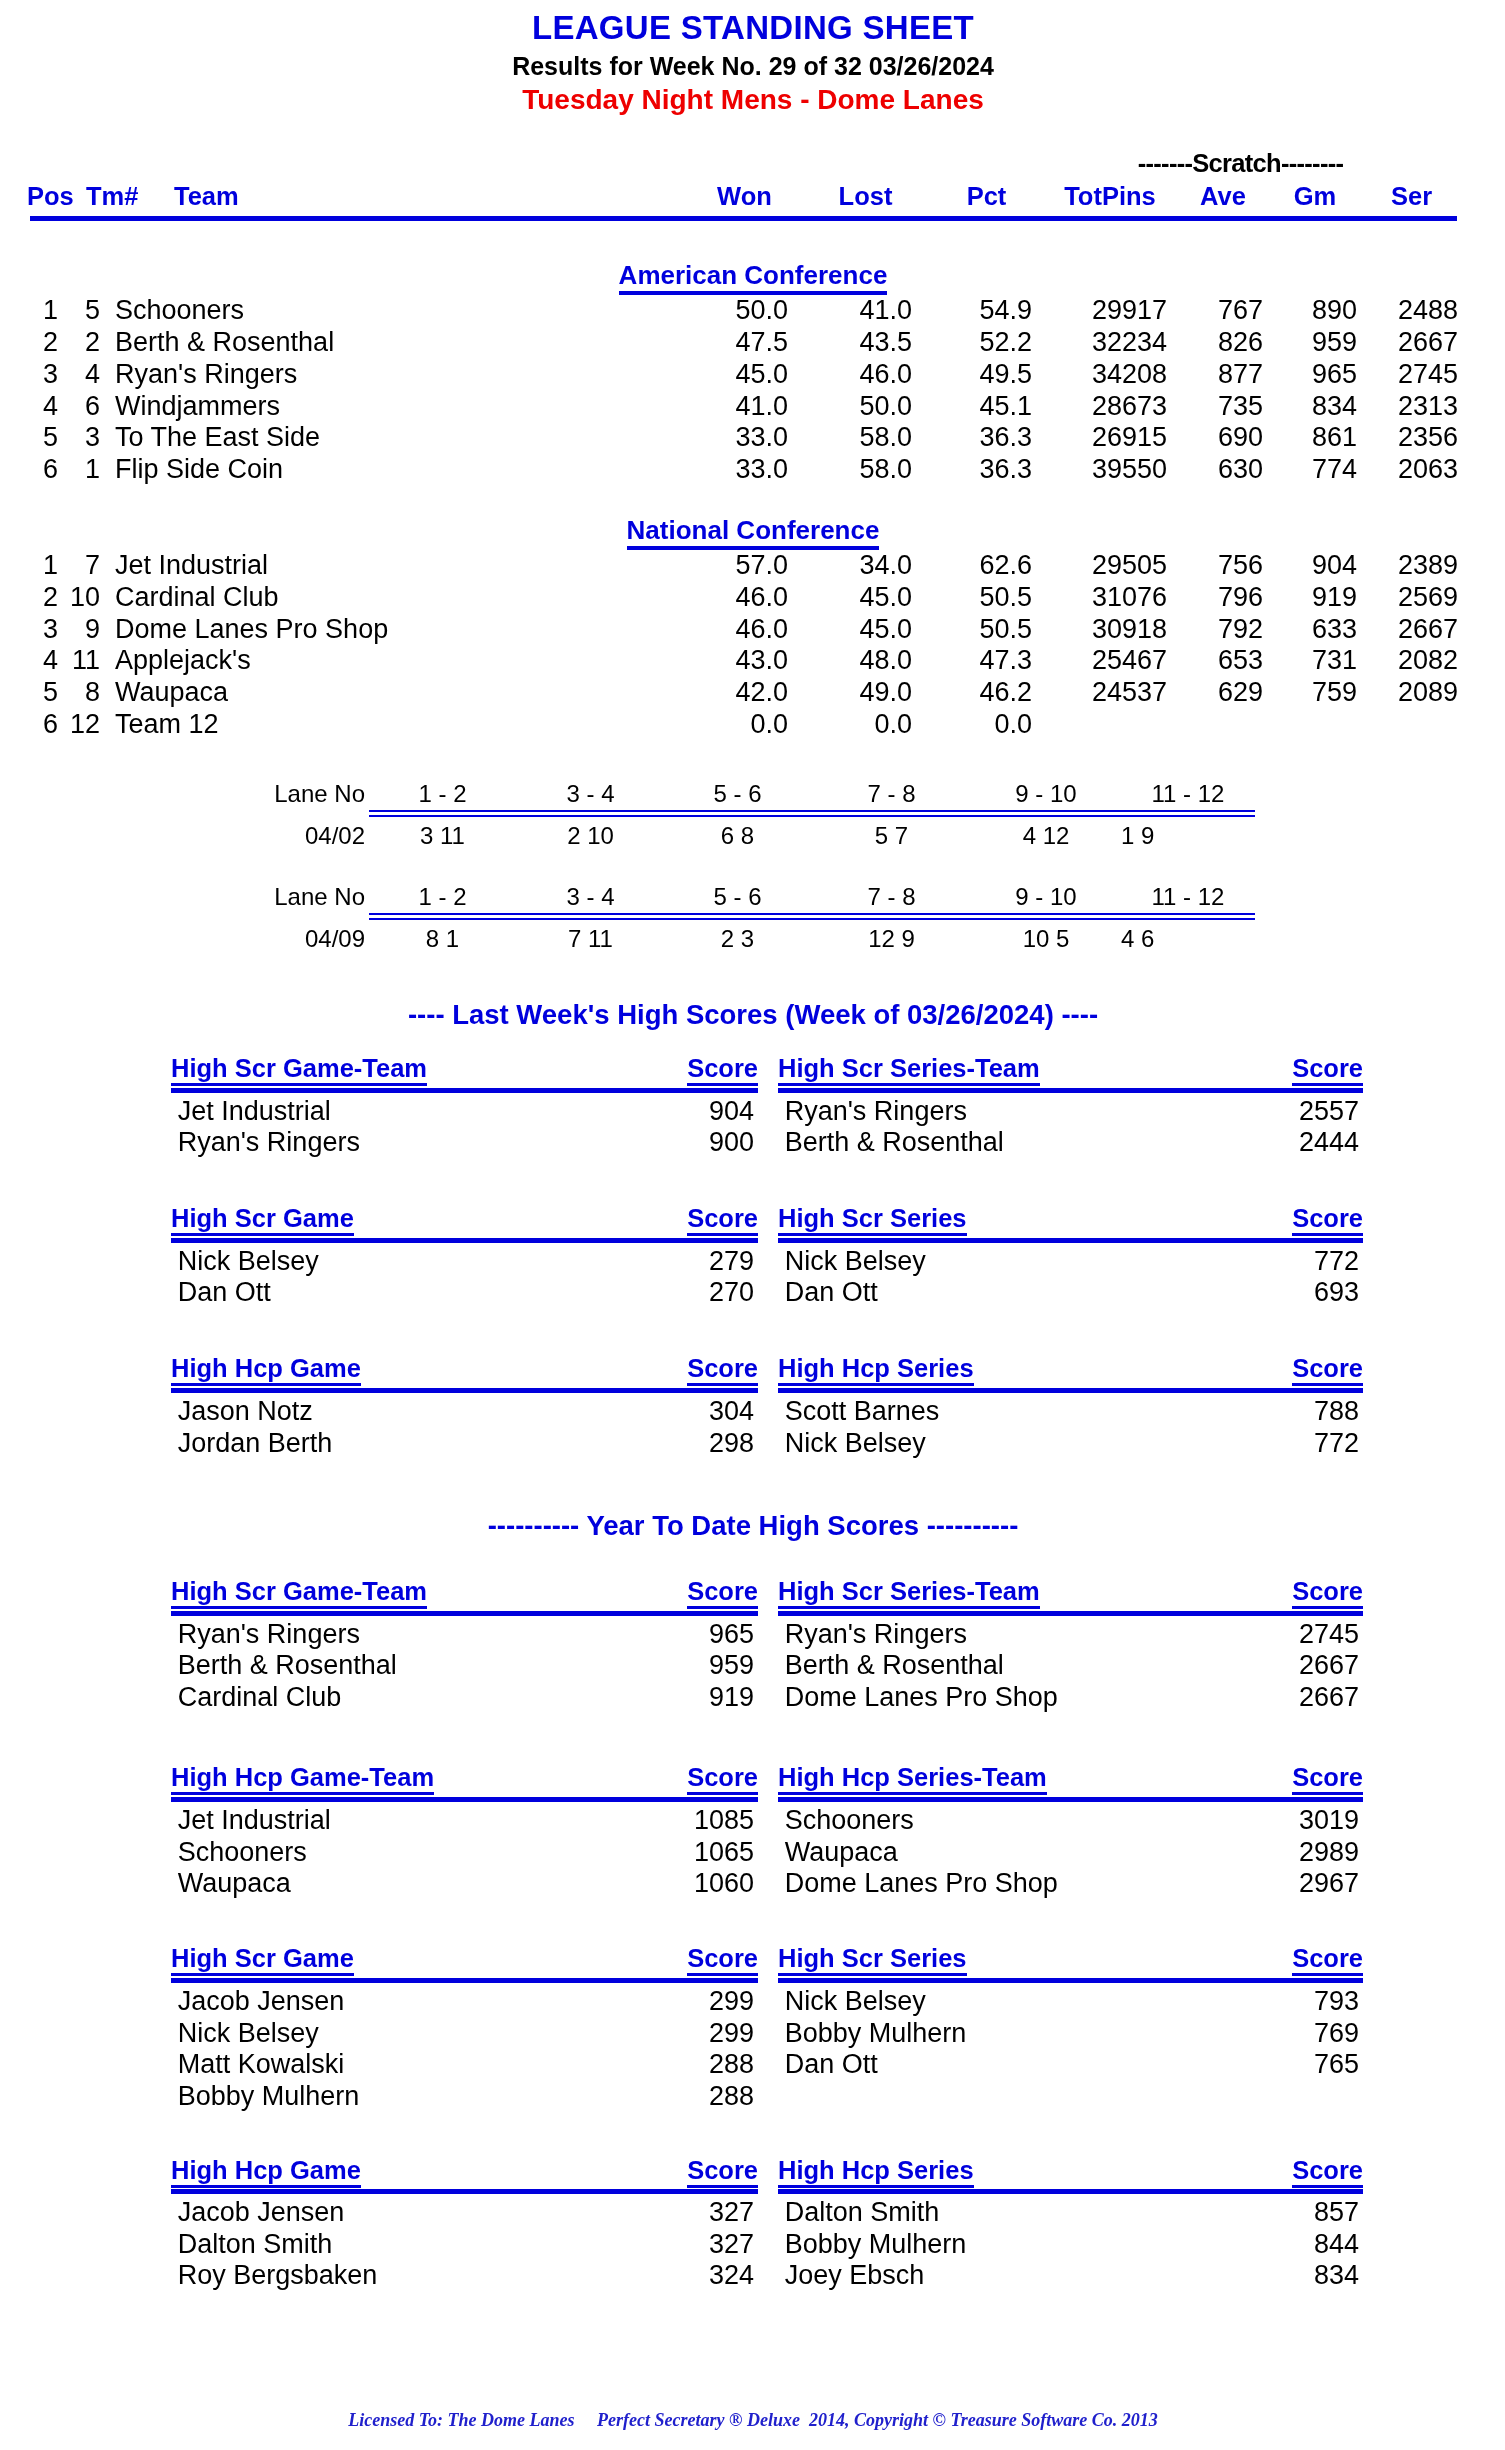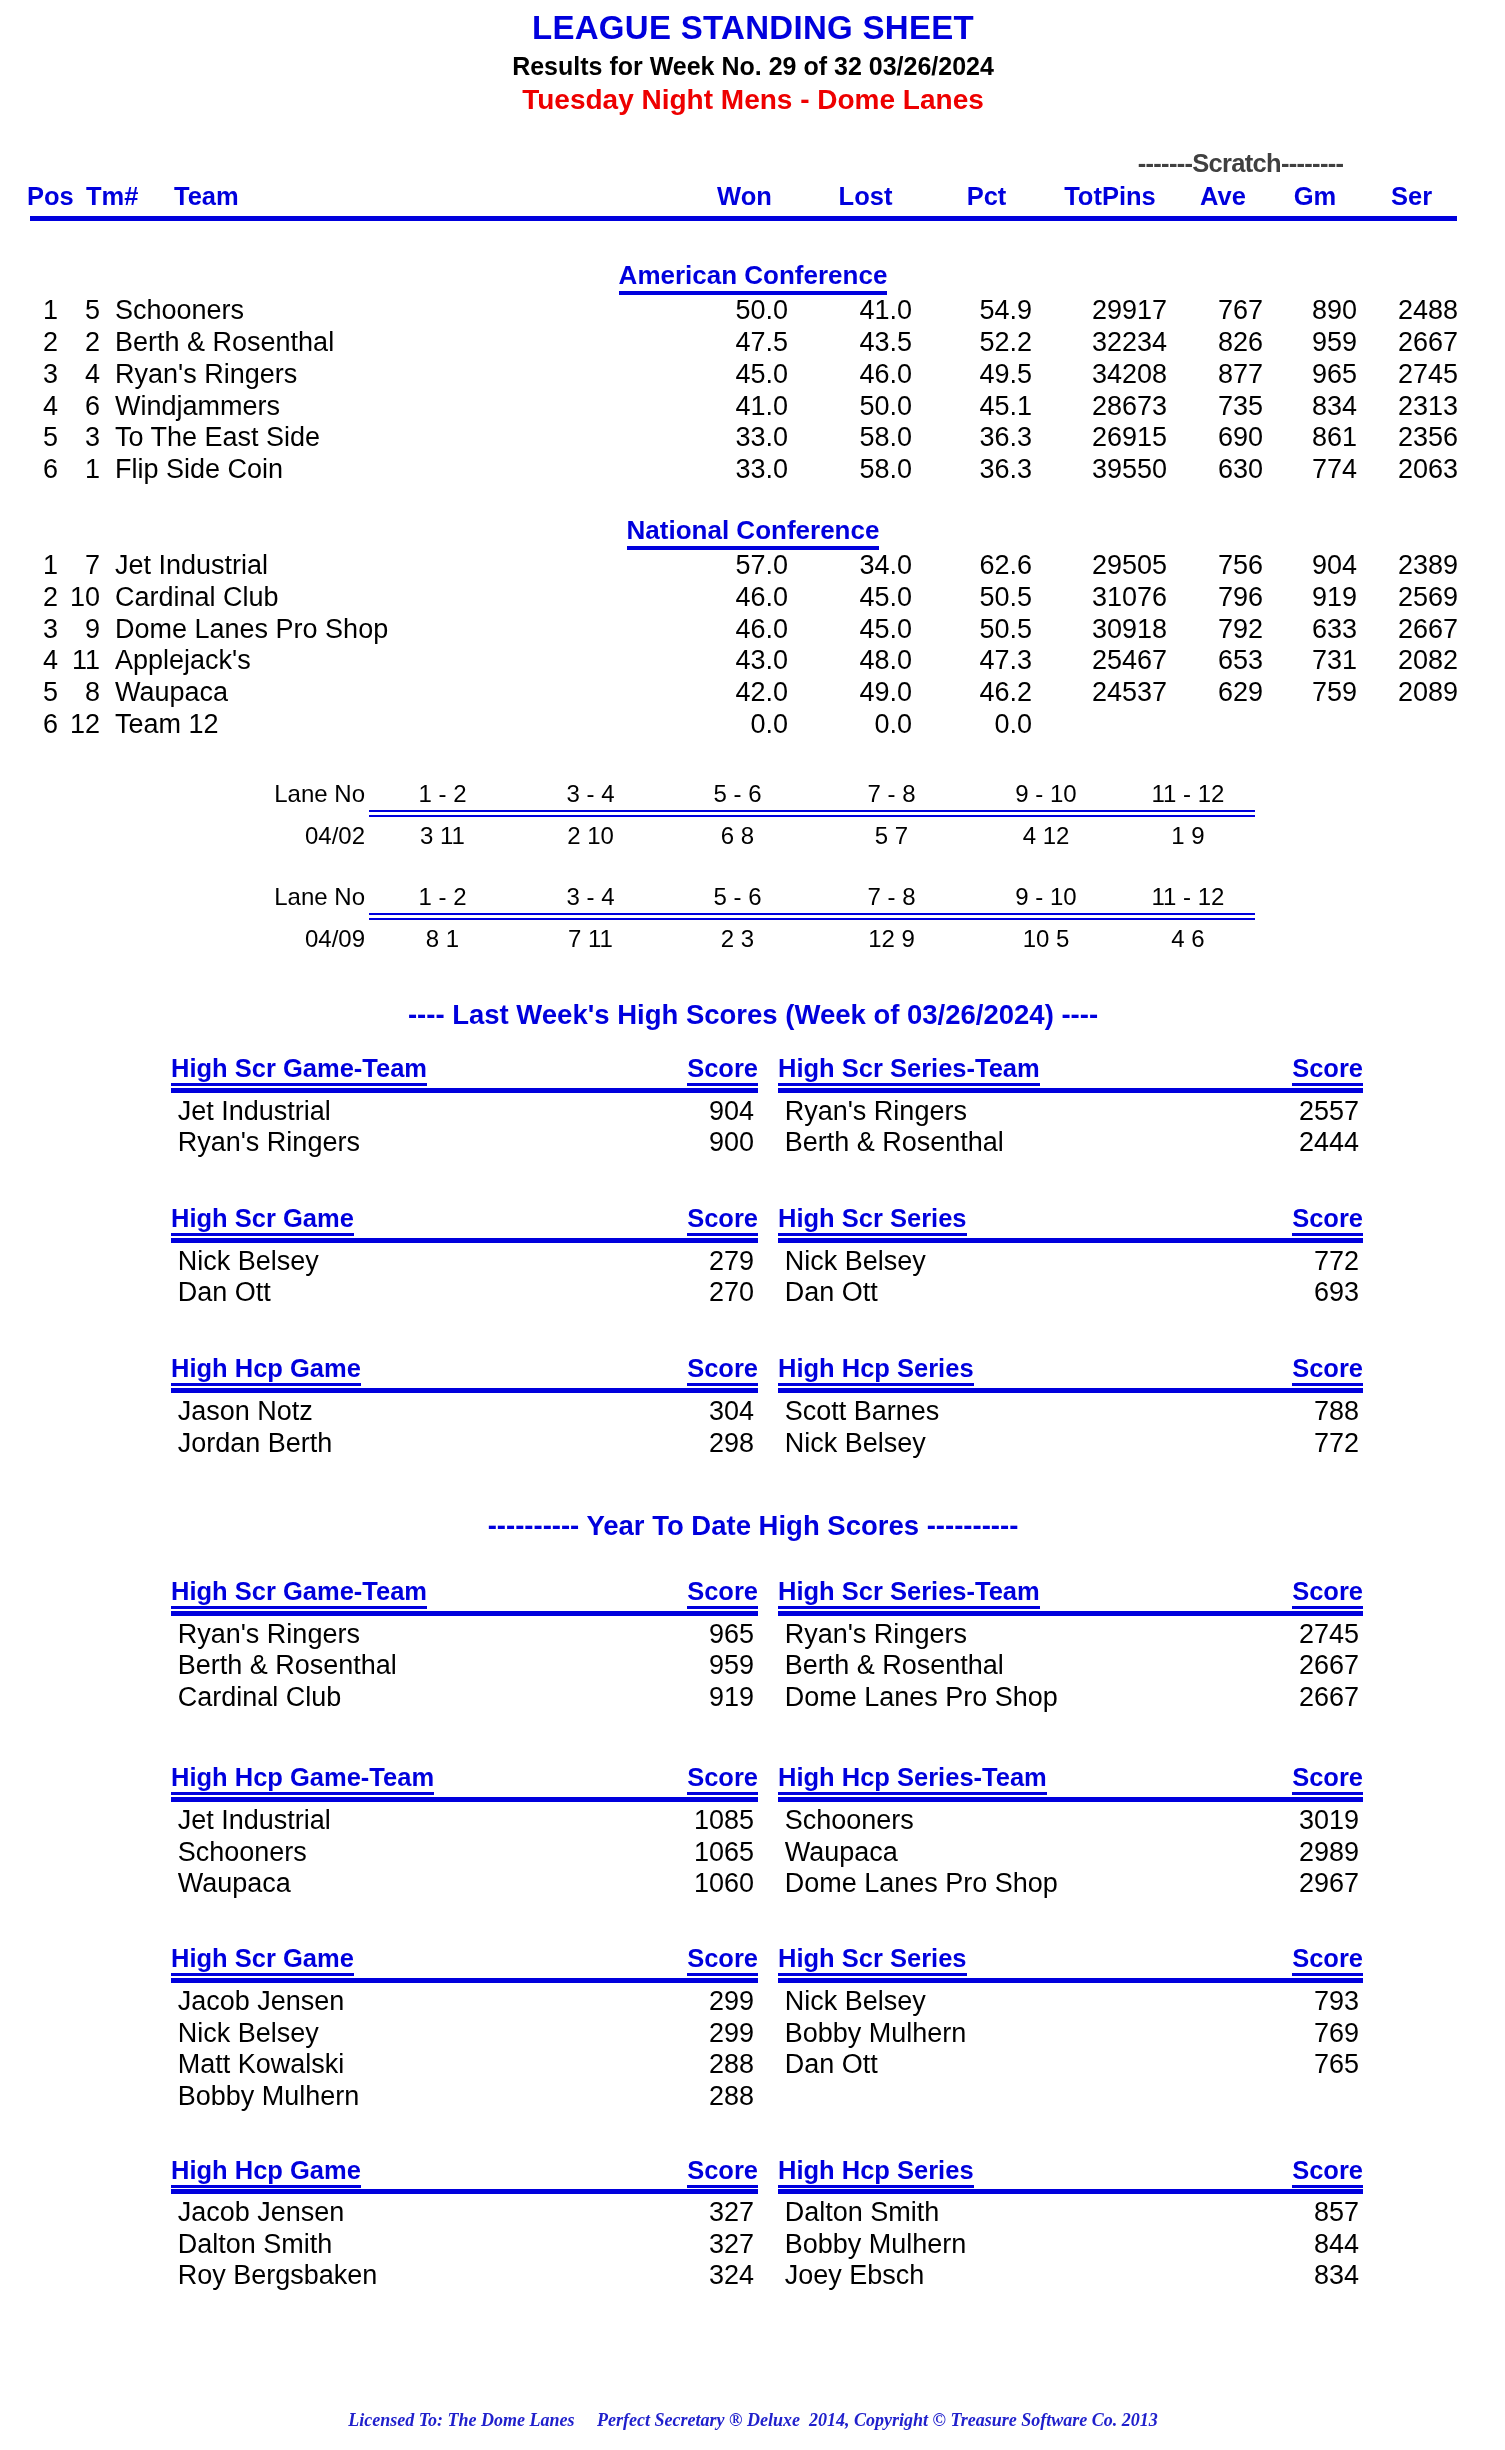--- a/index.html
+++ b/index.html
@@ -56,21 +56,21 @@
 
   
   .scratch-label {
     position: absolute;
     top: 149px;
     left: 1093px;
     width: 295px;
     text-align: center;
     font-size: 25.5px;
     font-weight: bold;
-    color: #404040;
+    color: #000000;
     letter-spacing: -0.7px;
   }
   .std-head {
     position: absolute;
     top: 182px;
     left: 0;
     width: 1506px;
     height: 32px;
     font-size: 25.5px;
     font-weight: bold;
@@ -150,21 +150,21 @@
   .lp1 { left: 530px;  width: 121px; text-align: center; }
   .lp2 { left: 677px; width: 121px; text-align: center; }
   .lp3 { left: 831px; width: 121px; text-align: center; }
   .lp4 { left: 979px; width: 134px; text-align: center; }
   .lp5 { left: 1121px; width: 134px; text-align: center; }
   .la0 { left: 382px;  width: 121px; text-align: center; }
   .la1 { left: 530px;  width: 121px; text-align: center; }
   .la2 { left: 677px; width: 121px; text-align: center; }
   .la3 { left: 831px; width: 121px; text-align: center; }
   .la4 { left: 979px; width: 134px; text-align: center; }
-  .la5 { left: 1121px; width: 134px; text-align: center; }
+  .la5 { left: 1121px; width: 134px; }
 
   
   .banner {
     position: absolute; left: 0; width: 1506px;
     text-align: center; font-size: 27.5px; font-weight: bold; color: #0000dd;
   }
 
   
   .hs-head {
     position: absolute; height: 31px;

